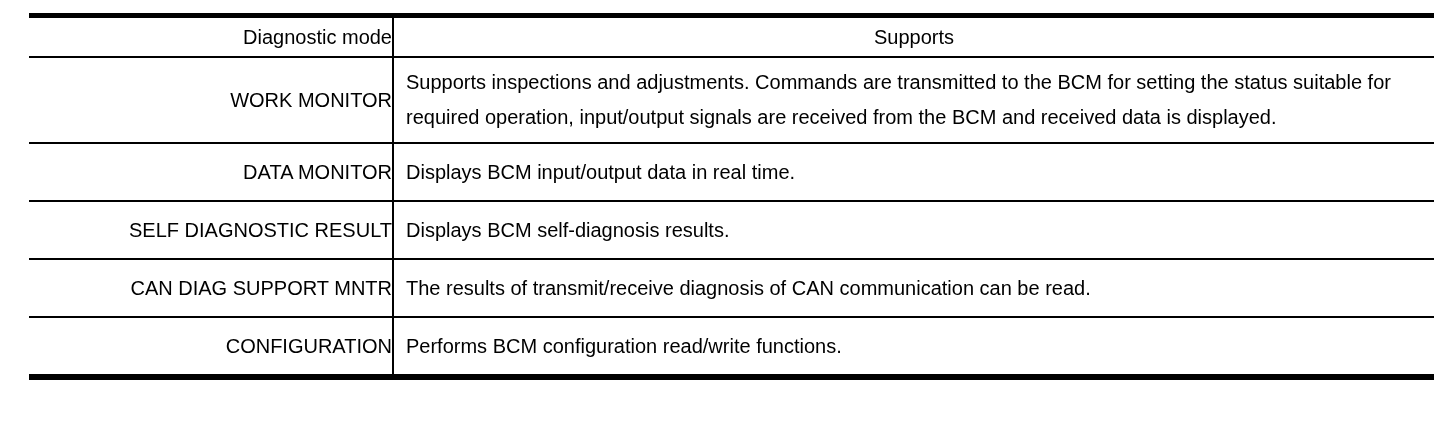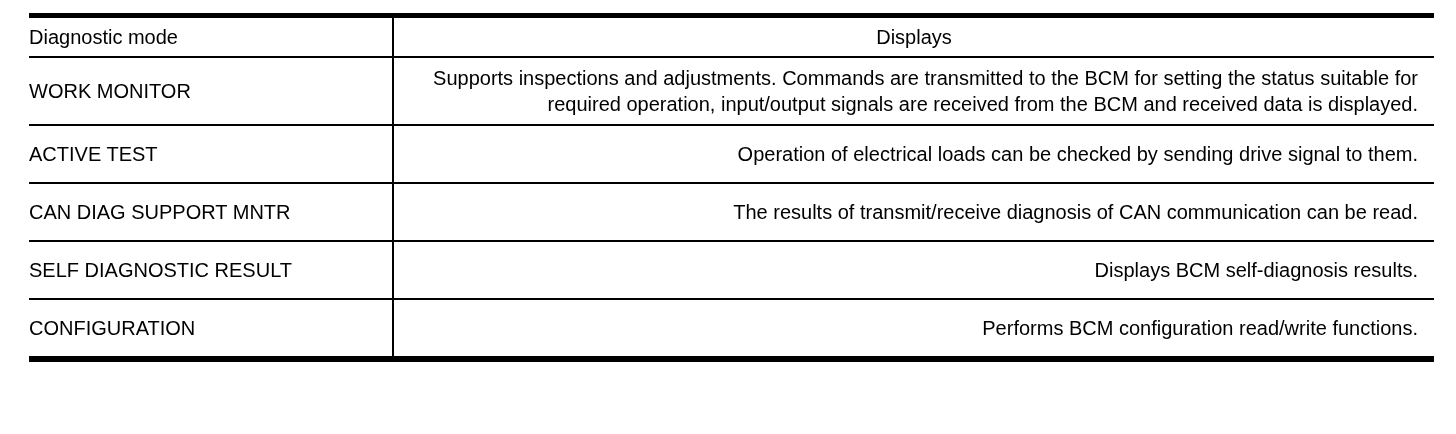--- a/index.html
+++ b/index.html
@@ -29,61 +29,61 @@
   col.mode-col { width: 364px; }
   th, td {
     font-weight: normal;
     vertical-align: middle;
     padding: 0;
   }
   
   tbody tr > td { border-top: 2px solid #000; }
   
   th.mode, td.mode { border-right: 2px solid #000; }
-  th.mode, td.mode { text-align: left; }
+  th.mode, td.mode { text-align: right; }
   th.content { text-align: center; }
   td.content {
-    text-align: right;
+    text-align: left;
     padding: 7px 16px 7px 12px;
-    line-height: 26px;
+    line-height: 35px;
   }
   thead th { height: 38px; }
   tr.std td { height: 42px; }
 </style>
 </head>
 <body>
 
 <div class="table-wrap">
   <table class="diag-table">
     <colgroup>
       <col class="mode-col">
       <col class="content-col">
     </colgroup>
     <thead>
       <tr>
         <th class="mode">Diagnostic mode</th>
-        <th class="content">Displays</th>
+        <th class="content">Supports</th>
       </tr>
     </thead>
     <tbody>
       <tr>
         <td class="mode">WORK MONITOR</td>
         <td class="content">Supports inspections and adjustments. Commands are transmitted to the BCM for setting the status suitable for required operation, input/output signals are received from the BCM and received data is displayed.</td>
       </tr>
       <tr class="std">
-        <td class="mode">ACTIVE TEST</td>
-        <td class="content">Operation of electrical loads can be checked by sending drive signal to them.</td>
+        <td class="mode">DATA MONITOR</td>
+        <td class="content">Displays BCM input/output data in real time.</td>
+      </tr>
+      <tr class="std">
+        <td class="mode">SELF DIAGNOSTIC RESULT</td>
+        <td class="content">Displays BCM self-diagnosis results.</td>
       </tr>
       <tr class="std">
         <td class="mode">CAN DIAG SUPPORT MNTR</td>
         <td class="content">The results of transmit/receive diagnosis of CAN communication can be read.</td>
-      </tr>
-      <tr class="std">
-        <td class="mode">SELF DIAGNOSTIC RESULT</td>
-        <td class="content">Displays BCM self-diagnosis results.</td>
       </tr>
       <tr class="std">
         <td class="mode">CONFIGURATION</td>
         <td class="content">Performs BCM configuration read/write functions.</td>
       </tr>
     </tbody>
   </table>
 </div>
 
 </body></html>

